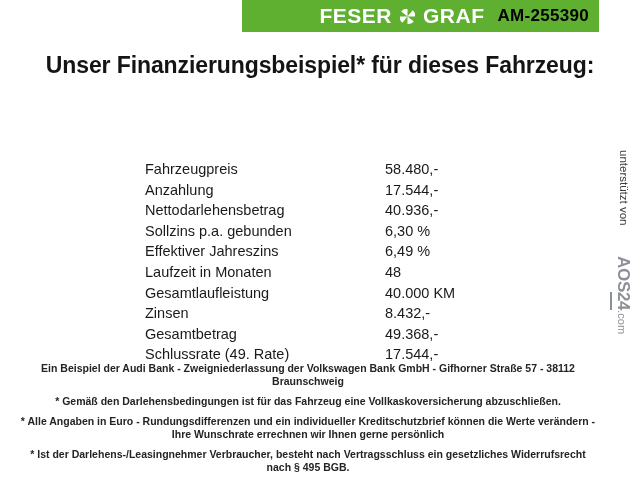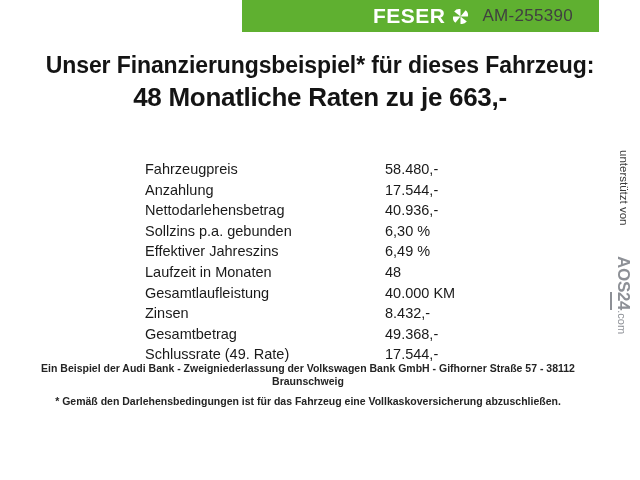--- a/index.html
+++ b/index.html
@@ -20,21 +20,21 @@
   .header {
     position: absolute;
     top: 0;
     left: 242px;
     width: 357px;
     height: 32px;
     background: #5fb030;
     display: flex;
     align-items: center;
     justify-content: flex-end;
-    padding-right: 26px;
+    padding-right: 10px;
     box-sizing: border-box;
   }
   .brand {
     display: flex;
     align-items: center;
     color: #ffffff;
     font-size: 21px;
     font-weight: bold;
     letter-spacing: 0.5px;
     white-space: nowrap;
@@ -42,23 +42,23 @@
   .brand .brand-feser { margin-right: 7px; }
   .brand .brand-graf { margin-left: 7px; }
   .brand-mark {
     display: inline-block;
     width: 17px;
     height: 17px;
     position: relative;
   }
   .brand-mark svg { display: block; }
   .brand-code {
-    color: #404040;
+    color: #000000;
     font-size: 17px;
-    font-weight: normal;
+    font-weight: bold;
     margin-left: 13px;
     letter-spacing: 0.3px;
     white-space: nowrap;
   }
 
   
   .title-block {
     position: absolute;
     top: 52px;
     left: 0;
@@ -170,27 +170,27 @@
     <span class="brand-mark">
       <svg width="17" height="17" viewBox="0 0 17 17" aria-hidden="true">
         <g fill="#ffffff">
           <path d="M8.5 8.5 L2.2 3.4 A6.3 6.3 0 0 1 8.5 1.1 Z"></path>
           <path d="M8.5 8.5 L13.6 2.2 A6.3 6.3 0 0 1 15.9 8.5 Z"></path>
           <path d="M8.5 8.5 L14.8 13.6 A6.3 6.3 0 0 1 8.5 15.9 Z"></path>
           <path d="M8.5 8.5 L3.4 14.8 A6.3 6.3 0 0 1 1.1 8.5 Z"></path>
         </g>
       </svg>
     </span>
+    <span class="brand-graf">GRAF</span>
   </div>
   <div class="brand-code">AM-255390</div>
 </div>
 
 <div class="title-block">
   <h1 class="title-main">Unser Finanzierungsbeispiel* für dieses Fahrzeug:</h1>
-  <h2 class="title-sub">48 Monatliche Raten zu je 663,-</h2>
 </div>
 
 <table class="spec-table">
   <tbody>
     <tr>
       <td class="label">Fahrzeugpreis</td>
       <td class="value">58.480,-</td>
     </tr>
     <tr>
       <td class="label">Anzahlung</td>
@@ -234,13 +234,15 @@
 <div class="vertical-note">
   <span class="vtext">unterstützt von</span>
   <span class="vlogo">
     <span>AOS</span><span class="vlogo-underline accent">24</span><span class="dotcom">.com</span>
   </span>
 </div>
 
 <div class="footnotes">
   <p>Ein Beispiel der Audi Bank - Zweigniederlassung der Volkswagen Bank GmbH - Gifhorner Straße 57 - 38112 Braunschweig</p>
   <p>* Gemäß den Darlehensbedingungen ist für das Fahrzeug eine Vollkaskoversicherung abzuschließen.</p>
+  <p>* Alle Angaben in Euro - Rundungsdifferenzen und ein individueller Kreditschutzbrief können die Werte verändern - Ihre Wunschrate errechnen wir Ihnen gerne persönlich</p>
+  <p>* Ist der Darlehens-/Leasingnehmer Verbraucher, besteht nach Vertragsschluss ein gesetzliches Widerrufsrecht nach § 495 BGB.</p>
 </div>
 
 </body></html>

